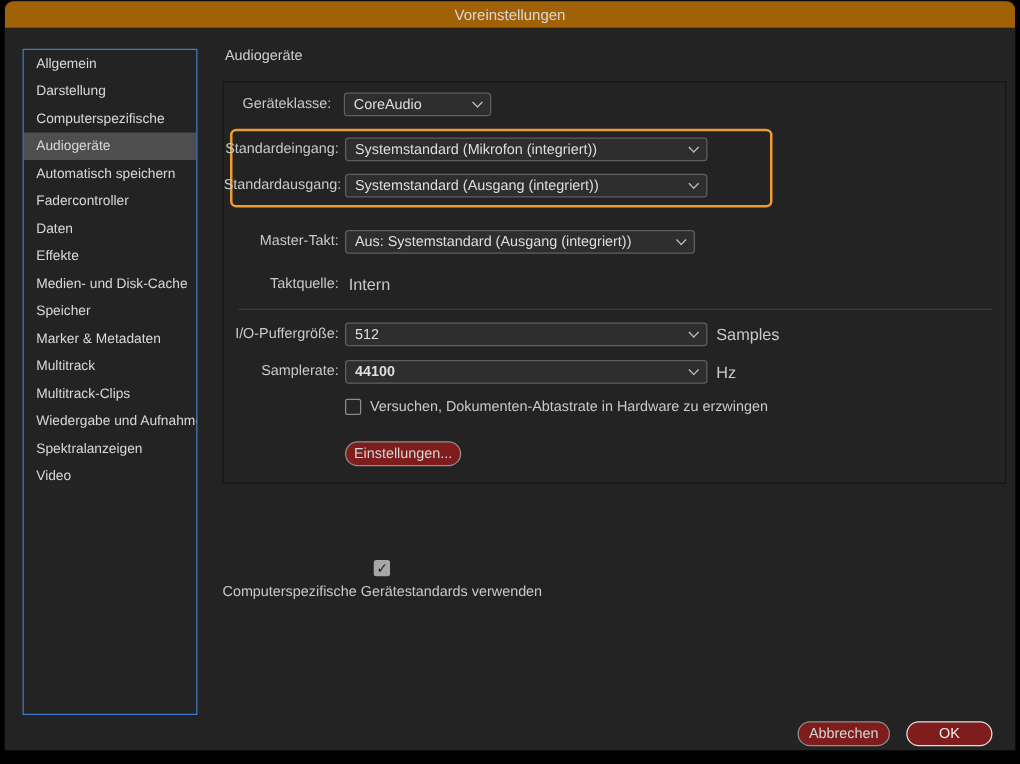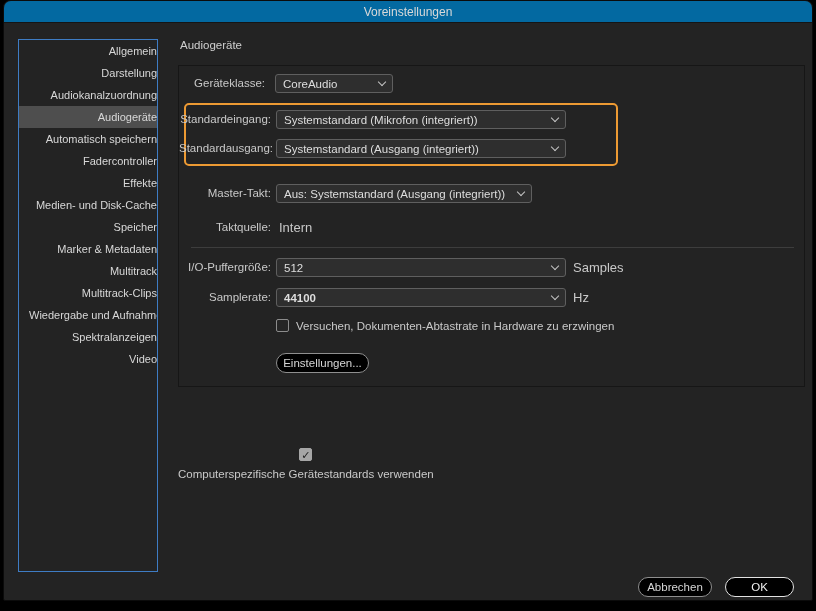--- a/index.html
+++ b/index.html
@@ -4,29 +4,29 @@
 <style>
   * { margin:0; padding:0; box-sizing:border-box; }
   html,body { background:#000; }
   body { font-family:"Liberation Sans","DejaVu Sans",sans-serif; }
 
   .root { position:relative; width:816px; height:611px; background:#000; overflow:hidden; }
 
   .dialog { position:absolute; left:3px; top:0; width:810px; height:601px;
             background:#232323; border:1px solid #0b0b0b; border-radius:7px 7px 2px 2px; }
 
-  .titlebar { position:absolute; left:0; top:0; right:0; height:22px; background:#0369a1;
+  .titlebar { position:absolute; left:0; top:0; right:0; height:22px; background:#a16207;
               border-bottom:1px solid #151515; border-radius:7px 7px 0 0;
               display:flex; align-items:center; justify-content:center;
               color:#d9d9d9; font-size:12px; }
 
   .sidebar { position:absolute; left:14px; top:38px; width:140px; height:533px;
              border:1px solid #3e7cc4; background:#232323; overflow:hidden; }
   .sb-item { height:22px; line-height:22px; padding-left:10px; font-size:11px;
-             color:#d8d8d8; white-space:nowrap; cursor:default;text-align:right; }
+             color:#d8d8d8; white-space:nowrap; cursor:default; }
   .sb-item.selected { background:#4e4e4e; }
 
   .heading { position:absolute; left:176px; top:38px; font-size:11.5px; color:#cfcfcf; }
 
   .panel { position:absolute; left:174px; top:64px; width:627px; height:322px;
            border:1px solid #161616; }
 
   .flabel { position:absolute; left:0; width:92px; height:19px; line-height:19px;
             text-align:right; font-size:11.5px; color:#c9c9c9; white-space:nowrap; }
 
@@ -48,41 +48,42 @@
 
   .cb-row { position:absolute; display:flex; align-items:center; gap:7px;
             font-size:11.5px; color:#c9c9c9; white-space:nowrap;justify-content:space-between; }
   .checkbox { width:13px; height:13px; border:1px solid #8c8c8c; border-radius:2px;
               background:#252525; flex:0 0 auto; cursor:default; }
   .checkbox.checked { background:#a6a6a6; border-color:#a6a6a6; color:#1c1c1c;
                       font-size:11px; font-weight:bold; line-height:12px; text-align:center; }
   .checkbox.checked::after { content:"\2713"; }
 
   .pill-btn { position:absolute; height:20px; border:1px solid #8f8f8f; border-radius:10px;
-              background:#000000; color:#d6d6d6; font-size:11.5px;
+              background:#7f1d1d; color:#d6d6d6; font-size:11.5px;
               display:flex; align-items:center; justify-content:center; cursor:default; }
   .pill-btn.ok { border:1.5px solid #e2e2e2; color:#efefef; }
 </style>
 </head>
 <body>
 
 <div class="root">
   <div class="dialog">
 
     <div class="titlebar">
       <span>Voreinstellungen</span>
     </div>
 
     <div class="sidebar">
       <div class="sb-item">Allgemein</div>
       <div class="sb-item">Darstellung</div>
-      <div class="sb-item">Audiokanalzuordnung</div>
+      <div class="sb-item">Computerspezifische</div>
       <div class="sb-item selected">Audiogeräte</div>
       <div class="sb-item">Automatisch speichern</div>
       <div class="sb-item">Fadercontroller</div>
+      <div class="sb-item">Daten</div>
       <div class="sb-item">Effekte</div>
       <div class="sb-item">Medien- und Disk-Cache</div>
       <div class="sb-item">Speicher</div>
       <div class="sb-item">Marker &amp; Metadaten</div>
       <div class="sb-item">Multitrack</div>
       <div class="sb-item">Multitrack-Clips</div>
       <div class="sb-item">Wiedergabe und Aufnahme</div>
       <div class="sb-item">Spektralanzeigen</div>
       <div class="sb-item">Video</div>
     </div>
@@ -105,21 +106,21 @@
         <span class="chevron"></span>
       </div>
 
       <div class="flabel" style="top:73px;">Standardausgang:</div>
       <div class="dropdown" style="left:97px; top:73px; width:290px;">
         <span class="dd-text">Systemstandard (Ausgang (integriert))</span>
         <span class="chevron"></span>
       </div>
 
       <div class="flabel" style="top:118px;">Master-Takt:</div>
-      <div class="dropdown" style="left:97px; top:118px; width:256px;">
+      <div class="dropdown" style="left:97px; top:118px; width:280px;">
         <span class="dd-text">Aus: Systemstandard (Ausgang (integriert))</span>
         <span class="chevron"></span>
       </div>
 
       <div class="flabel" style="top:152px;">Taktquelle:</div>
       <div class="value-text" style="left:100px; top:152px;">Intern</div>
 
       <div class="divider"></div>
 
       <div class="flabel" style="top:192px;">I/O-Puffergröße:</div>

